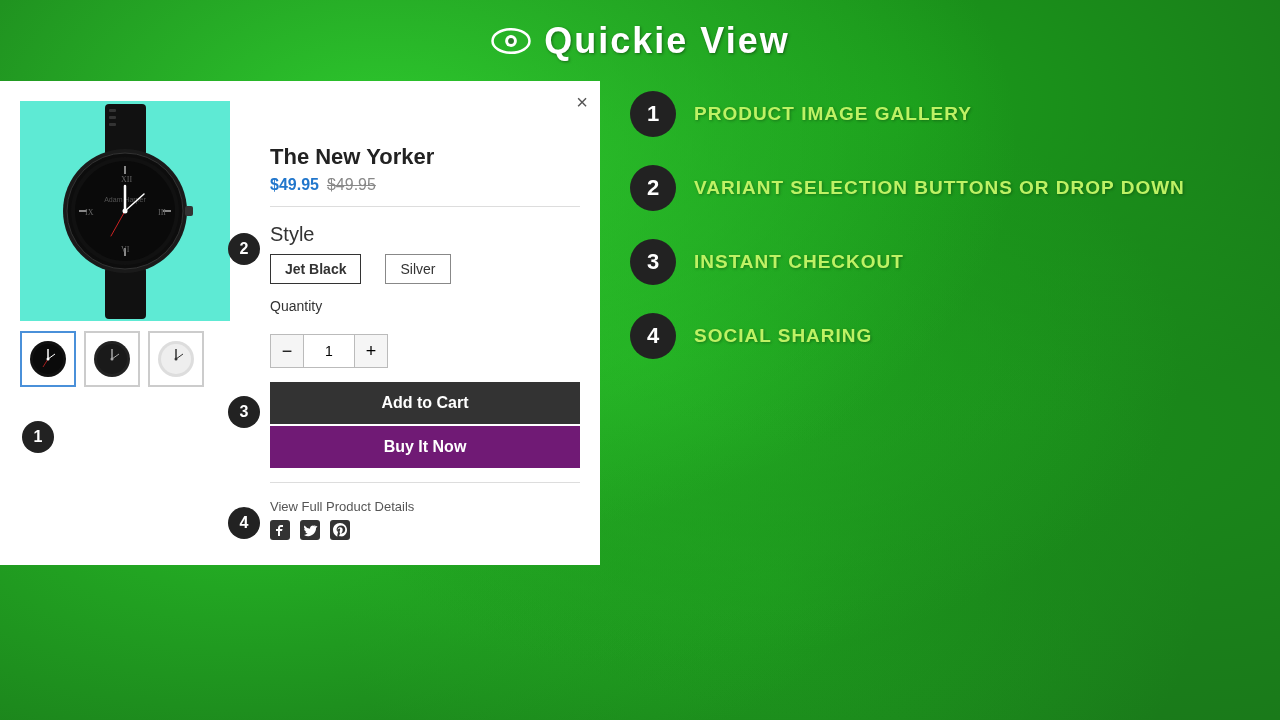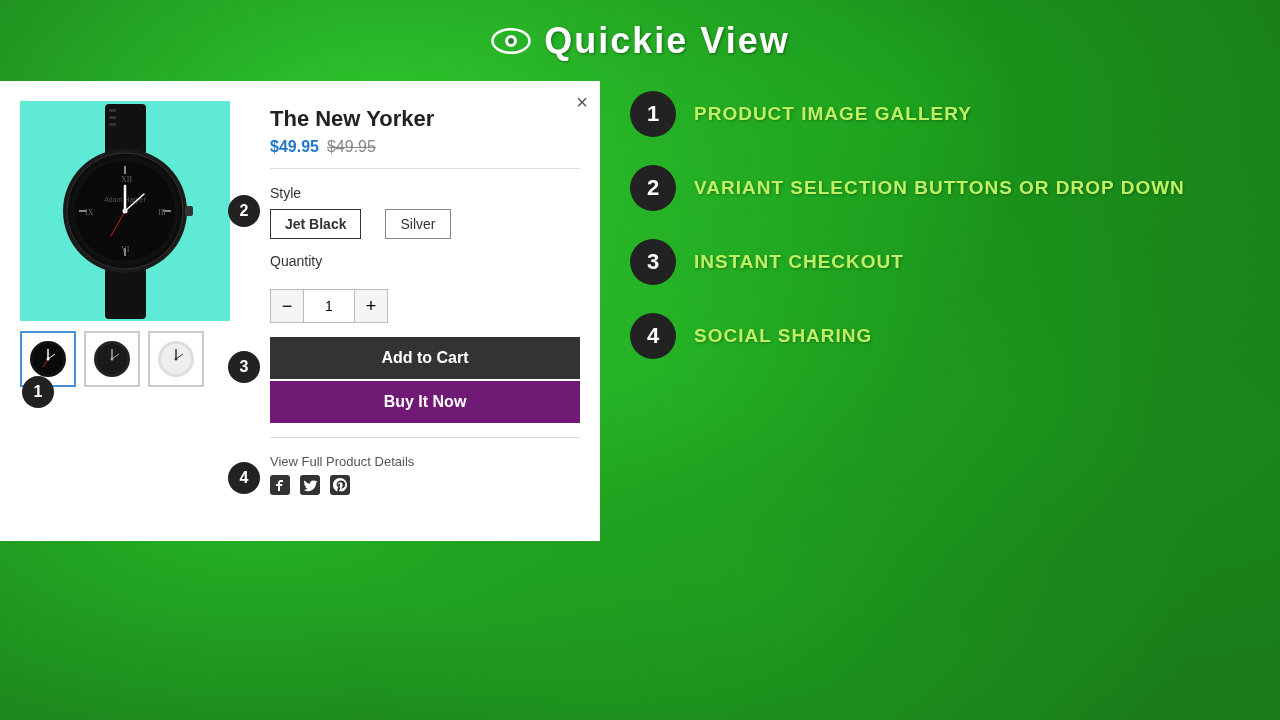--- a/index.html
+++ b/index.html
@@ -155,20 +155,21 @@
     .product-details {
       flex: 1;
       padding-top: 5px;
     }
 
     .product-title {
       font-size: 22px;
       font-weight: bold;
       color: #222;
       margin-bottom: 6px;
+      margin-top: 38px;
     }
 
     .price-row {
       display: flex;
       align-items: center;
       gap: 8px;
       margin-bottom: 12px;
     }
 
     .price-sale {
@@ -183,21 +184,21 @@
       text-decoration: line-through;
     }
 
     .divider {
       border: none;
       border-top: 1px solid #ddd;
       margin: 8px 0;
     }
 
     .label {
-      font-size: 14px;
+      font-size: 20px;
       color: #333;
       margin-bottom: 8px;
       margin-top: 8px;
     }
 
     .style-buttons {
       display: flex;
       gap: 24px;
       margin-bottom: 14px;
     }

